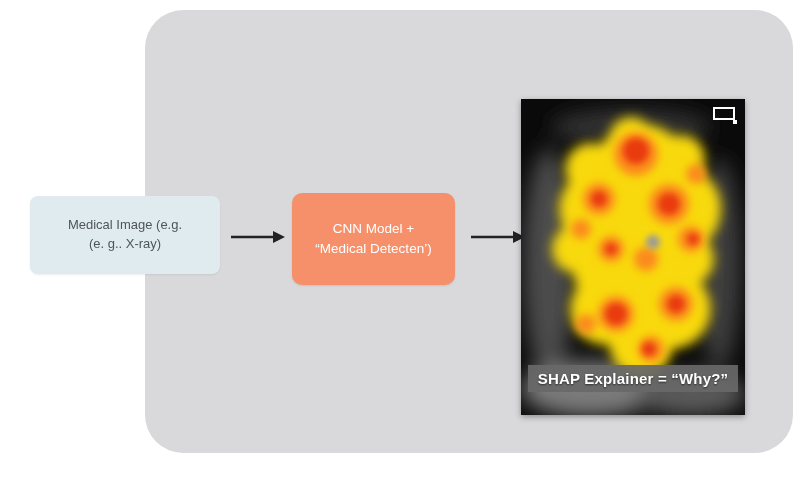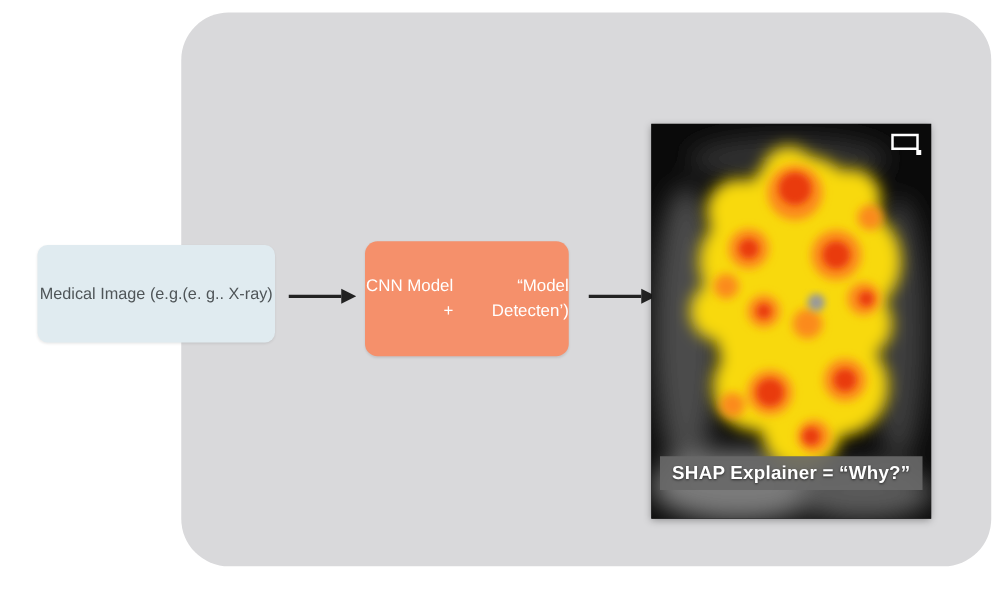--- a/index.html
+++ b/index.html
@@ -5,21 +5,21 @@
   * { margin: 0; padding: 0; box-sizing: border-box; }
   html, body { width: 800px; height: 480px; background: #ffffff; font-family: "Liberation Sans", sans-serif; }
   .stage { position: relative; width: 800px; height: 480px; overflow: hidden; }
 
   .canvas-bg {
     position: absolute; left: 145px; top: 10px; width: 648px; height: 443px;
     background: #d9d9db; border-radius: 38px;
   }
 
   .flow-box {
-    position: absolute; display: flex; flex-direction: row;
+    position: absolute; display: flex; flex-direction: column;
     align-items: center; justify-content: center; text-align: right;
     line-height: 1.45;
   }
   .input-box {
     left: 30px; top: 196px; width: 190px; height: 78px;
     background: #e0ebf0; border-radius: 8px;
     color: #4f5558; font-size: 13px;
     box-shadow: 0 1px 2px rgba(0,0,0,0.08);
   }
   .model-box {
@@ -72,21 +72,21 @@
     <span>(e. g..  X-ray)</span>
   </div>
 
   <svg class="arrow arrow-1" viewBox="0 0 56 14">
     <line x1="1" y1="7" x2="43" y2="7" stroke="#222222" stroke-width="2.6"></line>
     <polygon points="43,1 55,7 43,13" fill="#222222"></polygon>
   </svg>
 
   <div class="flow-box model-box">
     <span>CNN Model +</span>
-    <span>“Model Detecten’)</span>
+    <span>“Medical Detecten’)</span>
   </div>
 
   <svg class="arrow arrow-2" viewBox="0 0 56 14">
     <line x1="1" y1="7" x2="43" y2="7" stroke="#222222" stroke-width="2.6"></line>
     <polygon points="43,1 55,7 43,13" fill="#222222"></polygon>
   </svg>
 
   <div class="frame">
 
     <svg class="heatmap-svg" viewBox="0 0 224 316">

